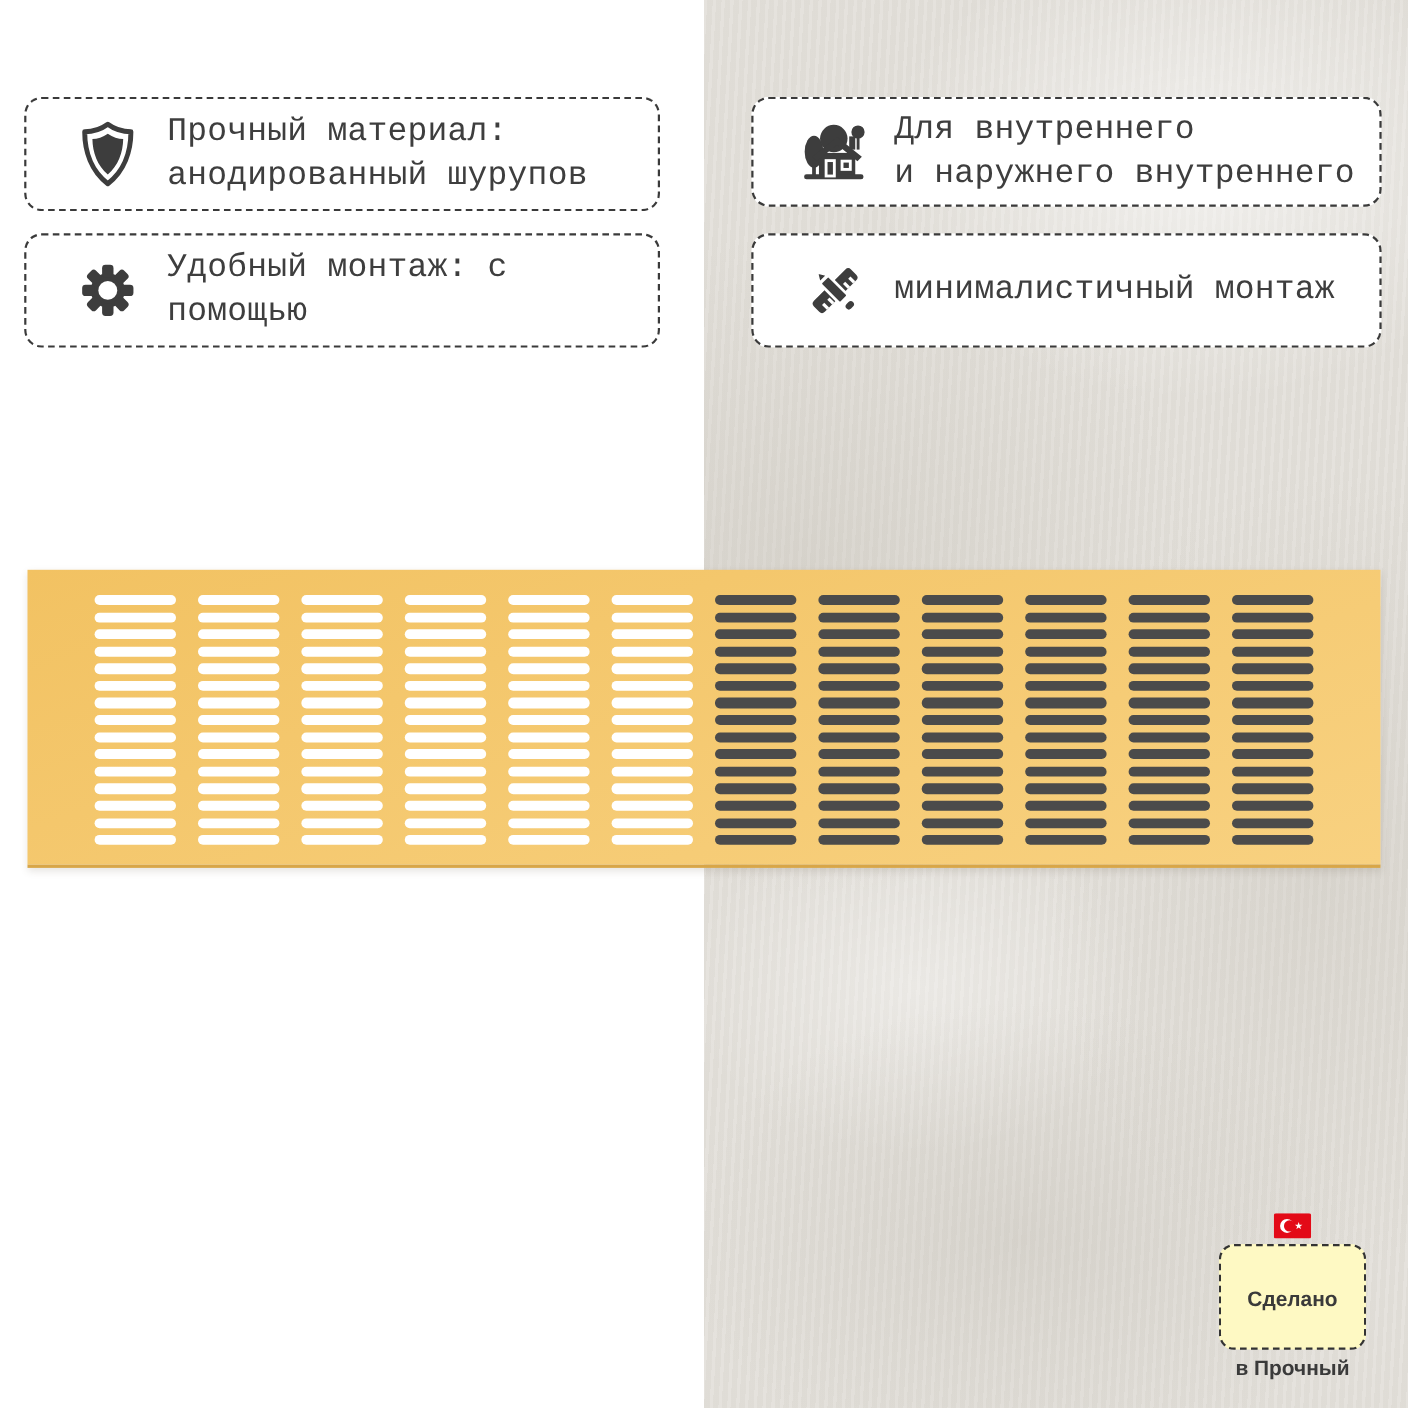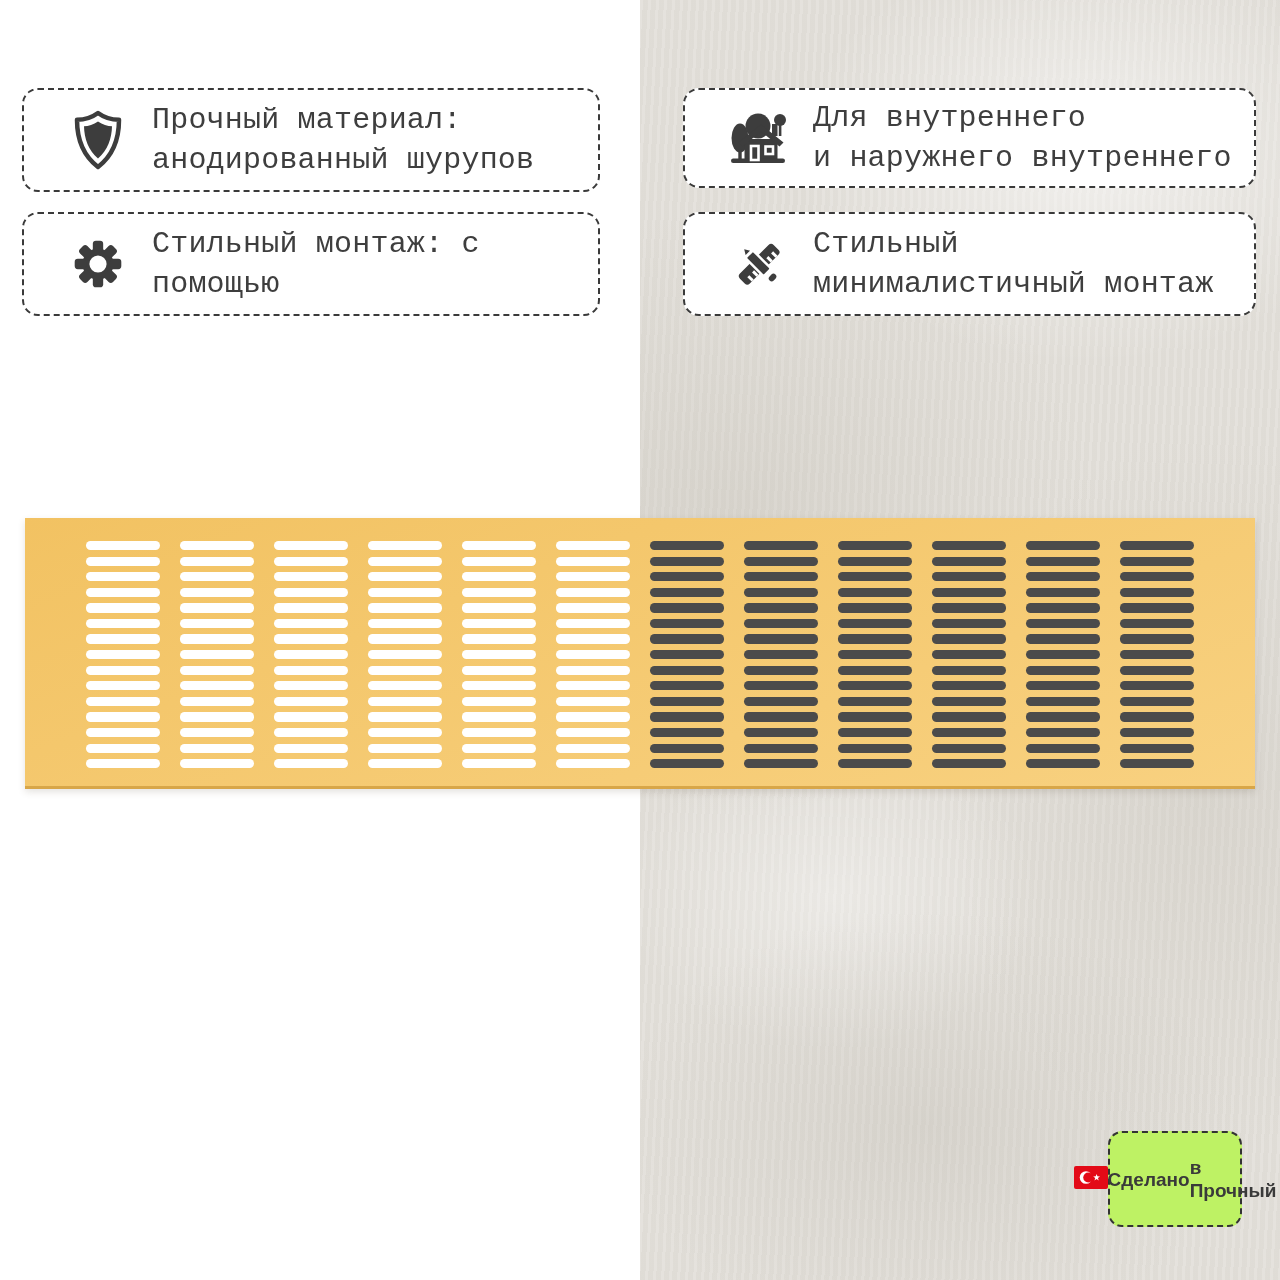--- a/index.html
+++ b/index.html
@@ -56,22 +56,22 @@
     display:grid;
     grid-template-columns:repeat(12,74px);
     grid-template-rows:repeat(15,9.2px);
     column-gap:20px;row-gap:6.4px;
   }
   .slot{border-radius:4.6px;}
   
   .badge{
     position:absolute;left:1108px;top:1131px;width:134px;height:96px;
     box-sizing:border-box;
-    background:#bef264;border:2px dashed #333333;border-radius:14px;
-    display:flex;flex-direction:row;align-items:center;justify-content:center;
+    background:#fef9c3;border:2px dashed #333333;border-radius:14px;
+    display:flex;flex-direction:column;align-items:center;justify-content:center;gap:40px;
   }
   .badge .flag{margin-bottom:4px;}
   .badge .b-line{
     font-size:19px;line-height:23px;font-weight:bold;color:#3a3a3a;
   }
   svg{display:block;}
 </style>
 </head>
 <body>
 
@@ -103,21 +103,21 @@
           <rect x="23" y="5.5" width="10" height="11" rx="3" transform="rotate(180 28 28)"></rect>
           <rect x="23" y="5.5" width="10" height="11" rx="3" transform="rotate(225 28 28)"></rect>
           <rect x="23" y="5.5" width="10" height="11" rx="3" transform="rotate(270 28 28)"></rect>
           <rect x="23" y="5.5" width="10" height="11" rx="3" transform="rotate(315 28 28)"></rect>
         </g>
       </g>
       <circle cx="28" cy="28" r="8.3" fill="#ffffff"></circle>
     </svg>
   </span>
   <div class="txt">
-    <div>Стильный монтаж: с помощью</div>
+    <div>Удобный монтаж: с помощью</div>
   </div>
 </div>
 
 <div class="feature f-r1">
   <span class="icon-wrap">
     <svg width="60" height="58" viewBox="0 0 60 58">
       <g fill="#3d3d3d">
         <ellipse cx="11" cy="29" rx="8.5" ry="14.5"></ellipse>
         <rect x="9.3" y="40" width="3.4" height="11"></rect>
         <circle cx="29" cy="17" r="12.5"></circle>
@@ -155,21 +155,20 @@
       </g>
 
       <g transform="rotate(45 28 28)" fill="#3d3d3d" stroke="#ffffff" stroke-width="2.4">
         <path d="M5.5 28 L14 22.8 L14 33.2 Z"></path>
         <rect x="14.5" y="22.8" width="25" height="10.4" rx="2"></rect>
         <rect x="42.5" y="22.8" width="8" height="10.4" rx="4"></rect>
       </g>
     </svg>
   </span>
   <div class="txt">
-    <div>Стильный</div>
     <div>минималистичный монтаж</div>
   </div>
 </div>
 
 <div class="plate" style="background: linear-gradient(160deg, rgb(242, 194, 98) 0%, rgb(248, 209, 128) 100%); border-bottom: 3px solid rgb(216, 166, 72);">
   <div class="slots">
       <div class="slot" style="background: rgb(255, 255, 255);"></div>
       <div class="slot" style="background: rgb(255, 255, 255);"></div>
       <div class="slot" style="background: rgb(255, 255, 255);"></div>
       <div class="slot" style="background: rgb(255, 255, 255);"></div>

